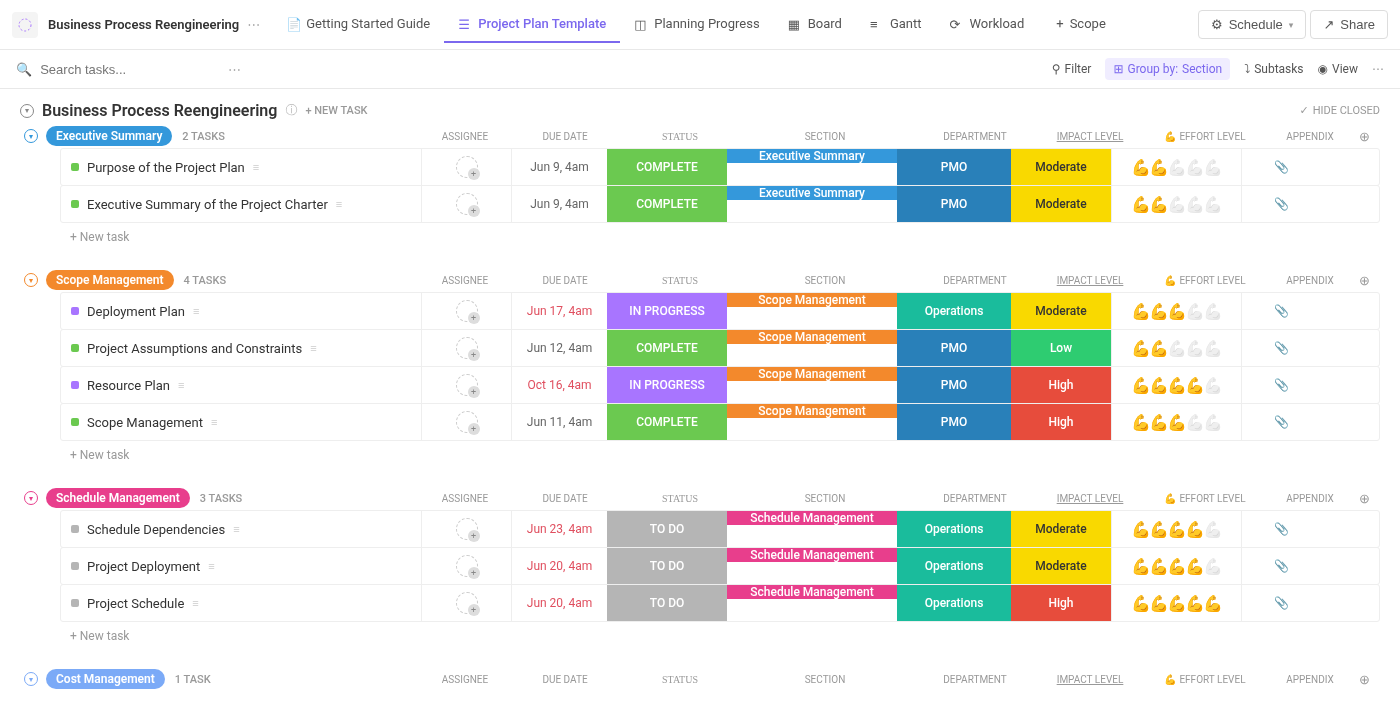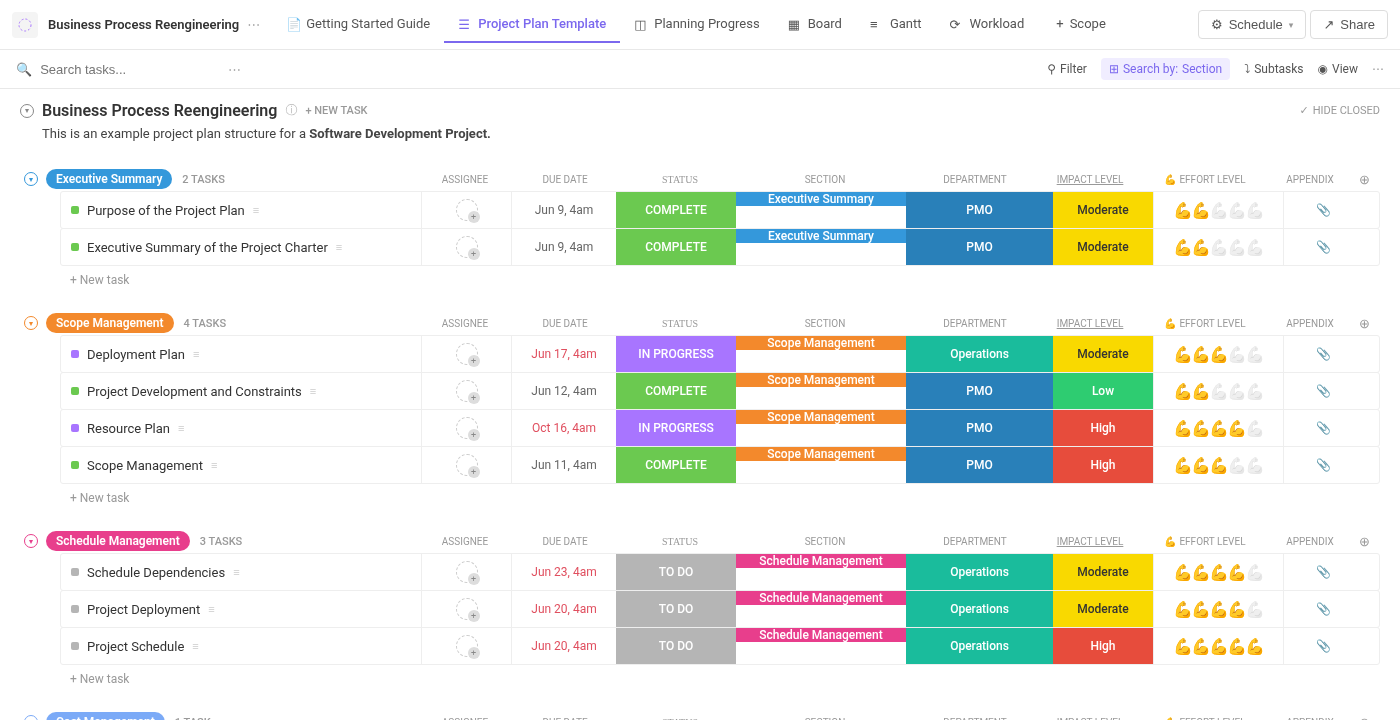--- a/index.html
+++ b/index.html
@@ -51,25 +51,25 @@
 
 .task-row { display: flex; align-items: stretch; margin-left: 40px; border: 1px solid #eee; border-radius: 3px; margin-bottom: -1px; background: #fff; min-height: 32px; }
 .task-name-cell { width: 360px; display: flex; align-items: center; gap: 8px; padding: 6px 10px; }
 .status-dot { width: 8px; height: 8px; border-radius: 2px; flex-shrink: 0; }
 .task-name { font-size: 13px; color: #333; }
 .menu-icon { color: #ccc; font-size: 11px; }
 .cell { display: flex; align-items: center; justify-content: center; font-size: 12px; border-left: 1px solid #eee; }
 .cell.assignee { width: 90px; }
 .assignee-placeholder { width: 22px; height: 22px; border: 1px dashed #ccc; border-radius: 50%; position: relative; }
 .assignee-placeholder::after { content: "+"; position: absolute; right: -3px; bottom: -3px; background: #ddd; width: 12px; height: 12px; border-radius: 50%; font-size: 9px; display: flex; align-items: center; justify-content: center; color: #888; }
-.cell.due { width: 105px; color: #666; }
+.cell.due { width: 96px; color: #666; }
 .cell.due.overdue { color: #e04f5f; }
 .cell.status { width: 120px; color: #fff; font-weight: 500; border-left: none; }
 .cell.section { width: 170px; color: #fff; font-weight: 500; border-left: none; }
-.cell.dept { width: 147px; color: #fff; font-weight: 500; border-left: none; }
+.cell.dept { width: 114px; color: #fff; font-weight: 500; border-left: none; }
 .cell.impact { width: 100px; color: #333; font-weight: 500; border-left: none; }
 .cell.effort { width: 130px; font-size: 16px; letter-spacing: -2px; }
 .cell.appendix { width: 80px; color: #ccc; }
 .new-task-row { margin-left: 50px; color: #999; font-size: 12px; padding: 8px 0 4px; cursor: pointer; }
 
 .effort-arm { filter: grayscale(0); }
 .effort-arm.off { filter: grayscale(1) opacity(0.3); }
 </style>
 </head>
 <body>
@@ -131,21 +131,21 @@
     <input class="search-input" placeholder="Search tasks..." style="">
   </div>
   <span style="color:#999">⋯</span>
   <div class="filter-right">
     <div class="filter-item">
       <span>⚲</span>
       <span>Filter</span>
     </div>
     <div class="filter-item groupby">
       <span>⊞</span>
-      <span>Search by:</span>
+      <span>Group by:</span>
       <span class="val">Section</span>
     </div>
     <div class="filter-item">
       <span>⤵</span>
       <span>Subtasks</span>
     </div>
     <div class="filter-item">
       <span>◉</span>
       <span>View</span>
     </div>
@@ -157,23 +157,20 @@
   <div class="header-row">
     <span class="title-chevron">▾</span>
     <span class="page-title">Business Process Reengineering</span>
     <span class="info-icon">ⓘ</span>
     <span class="new-task-top">+ NEW TASK</span>
     <div class="hide-closed">
       <span>✓</span>
       <span>HIDE CLOSED</span>
     </div>
   </div>
-  <div class="desc">
-    <span>This is an example project plan structure for a </span><b>Software Development Project.</b>
-  </div>
 
   <div id="sections">
       <div class="section">
     <div class="section-header-row">
       <div class="left">
         <span class="sec-chevron" style="border-color:#3498db;color:#3498db">▾</span>
         <span class="section-badge" style="background:#3498db">Executive Summary</span>
         <span class="task-count">2 TASKS</span>
       </div>
       <div class="col col-assignee" style="font-size:10px;color:#999;text-align:center">ASSIGNEE</div>
@@ -276,21 +273,21 @@
             <span class="effort-arm off">💪</span>
             <span class="effort-arm off">💪</span>
           </div>
       <div class="cell appendix">
             <span>📎</span>
           </div>
     </div>
         <div class="task-row">
       <div class="task-name-cell">
         <span class="status-dot" style="background:#6bc950"></span>
-        <span class="task-name">Project Development and Constraints</span>
+        <span class="task-name">Project Assumptions and Constraints</span>
         <span class="menu-icon">≡</span>
       </div>
       <div class="cell assignee">
             <span class="assignee-placeholder"></span>
           </div>
       <div class="cell due ">Jun 12, 4am</div>
       <div class="cell status" style="background:#6bc950">COMPLETE</div>
       <div class="cell section" style="background:#f3892c">Scope Management</div>
       <div class="cell dept" style="background:#2980b9">PMO</div>
       <div class="cell impact" style="background:#2ecc71;color:#fff">Low</div>

